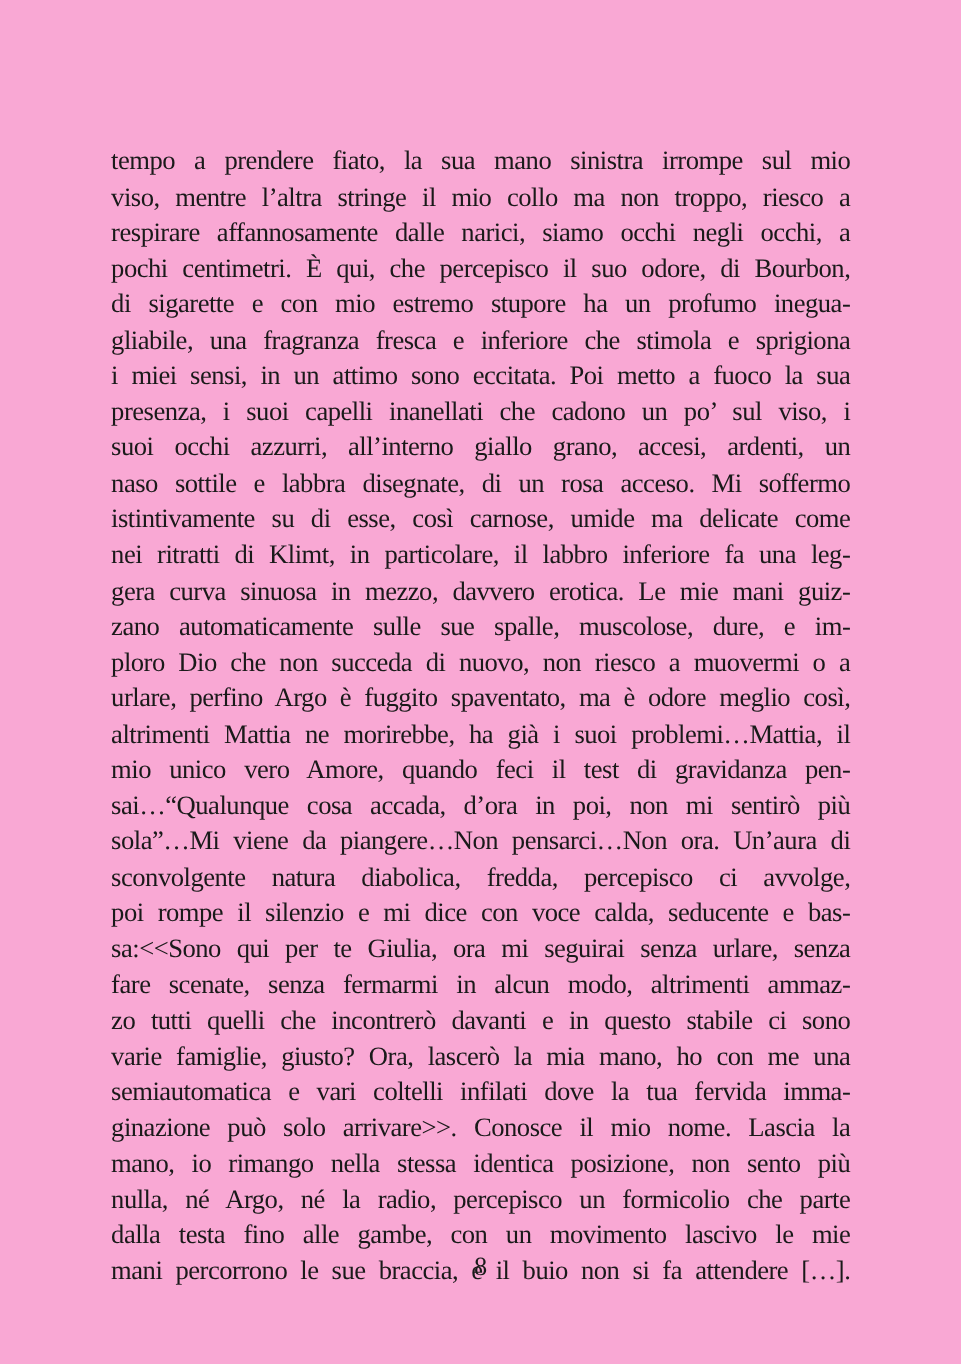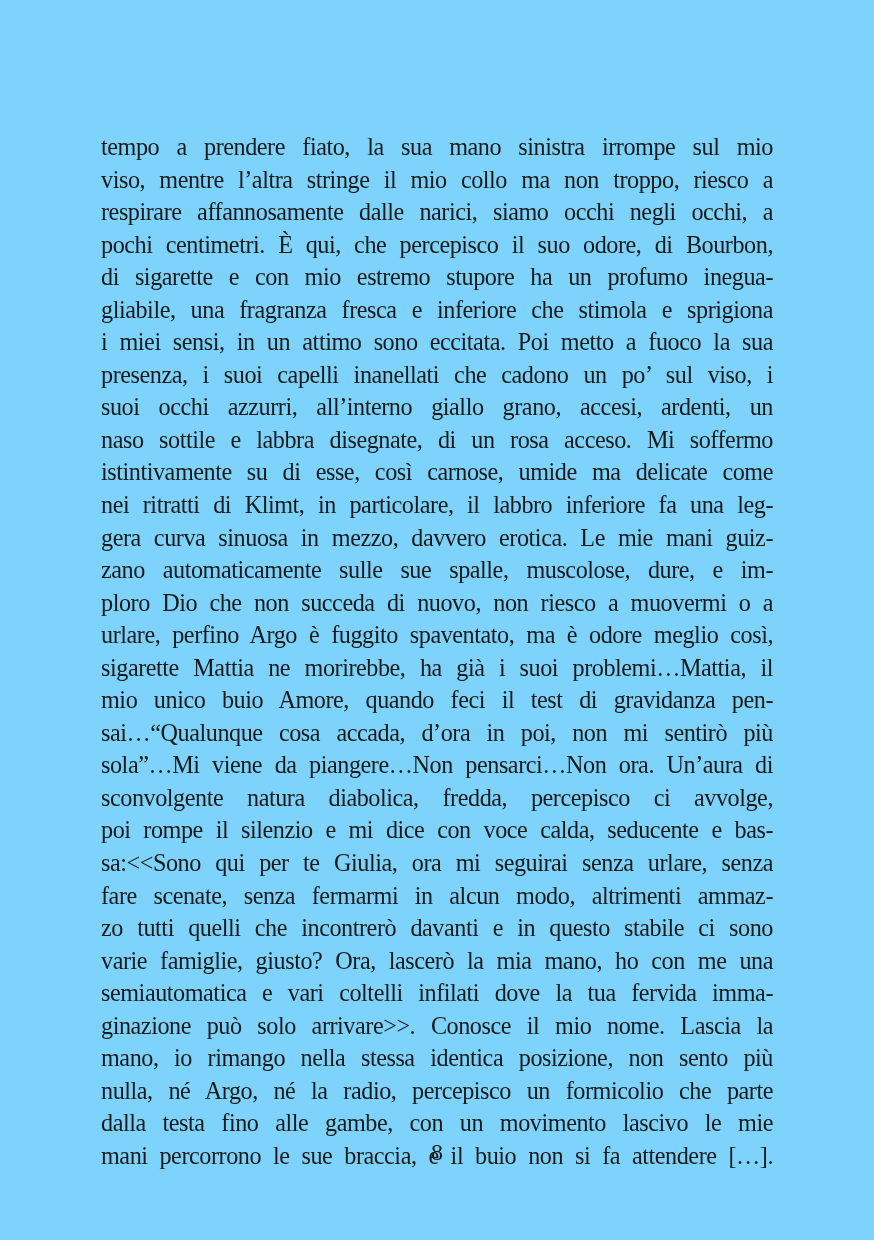--- a/index.html
+++ b/index.html
@@ -14,21 +14,21 @@
       overflow: hidden;
       font-family: "Liberation Serif", "DejaVu Serif", serif;
       color: #1a1a1a;
     }
     .page {
       position: absolute;
       left: 0;
       top: 0;
       width: 874px;
       height: 1240px;
-      background: #7dd3fc;
+      background: #f9a8d4;
     }
     .text-block {
       position: absolute;
       left: 101px;
       top: 131px;
       width: 672px;
     }
     .line {
       display: block;
       height: 32.55px;
@@ -69,22 +69,22 @@
     <span class="line">i miei sensi, in un attimo sono eccitata. Poi metto a fuoco la sua</span>
     <span class="line">presenza, i suoi capelli inanellati che cadono un po’ sul viso, i</span>
     <span class="line">suoi occhi azzurri, all’interno giallo grano, accesi, ardenti, un</span>
     <span class="line">naso sottile e labbra disegnate, di un rosa acceso. Mi soffermo</span>
     <span class="line">istintivamente su di esse, così carnose, umide ma delicate come</span>
     <span class="line">nei ritratti di Klimt, in particolare, il labbro inferiore fa una leg-</span>
     <span class="line">gera curva sinuosa in mezzo, davvero erotica. Le mie mani guiz-</span>
     <span class="line">zano automaticamente sulle sue spalle, muscolose, dure, e im-</span>
     <span class="line">ploro Dio che non succeda di nuovo, non riesco a muovermi o a</span>
     <span class="line">urlare, perfino Argo è fuggito spaventato, ma è odore meglio così,</span>
-    <span class="line">sigarette Mattia ne morirebbe, ha già i suoi problemi…Mattia, il</span>
-    <span class="line">mio unico buio Amore, quando feci il test di gravidanza pen-</span>
+    <span class="line">altrimenti Mattia ne morirebbe, ha già i suoi problemi…Mattia, il</span>
+    <span class="line">mio unico vero Amore, quando feci il test di gravidanza pen-</span>
     <span class="line">sai…“Qualunque cosa accada, d’ora in poi, non mi sentirò più</span>
     <span class="line">sola”…Mi viene da piangere…Non pensarci…Non ora. Un’aura di</span>
     <span class="line">sconvolgente natura diabolica, fredda, percepisco ci avvolge,</span>
     <span class="line">poi rompe il silenzio e mi dice con voce calda, seducente e bas-</span>
     <span class="line">sa:&lt;&lt;Sono qui per te Giulia, ora mi seguirai senza urlare, senza</span>
     <span class="line">fare scenate, senza fermarmi in alcun modo, altrimenti ammaz-</span>
     <span class="line">zo tutti quelli che incontrerò davanti e in questo stabile ci sono</span>
     <span class="line">varie famiglie, giusto? Ora, lascerò la mia mano, ho con me una</span>
     <span class="line">semiautomatica e vari coltelli infilati dove la tua fervida imma-</span>
     <span class="line">ginazione può solo arrivare&gt;&gt;. Conosce il mio nome. Lascia la</span>

